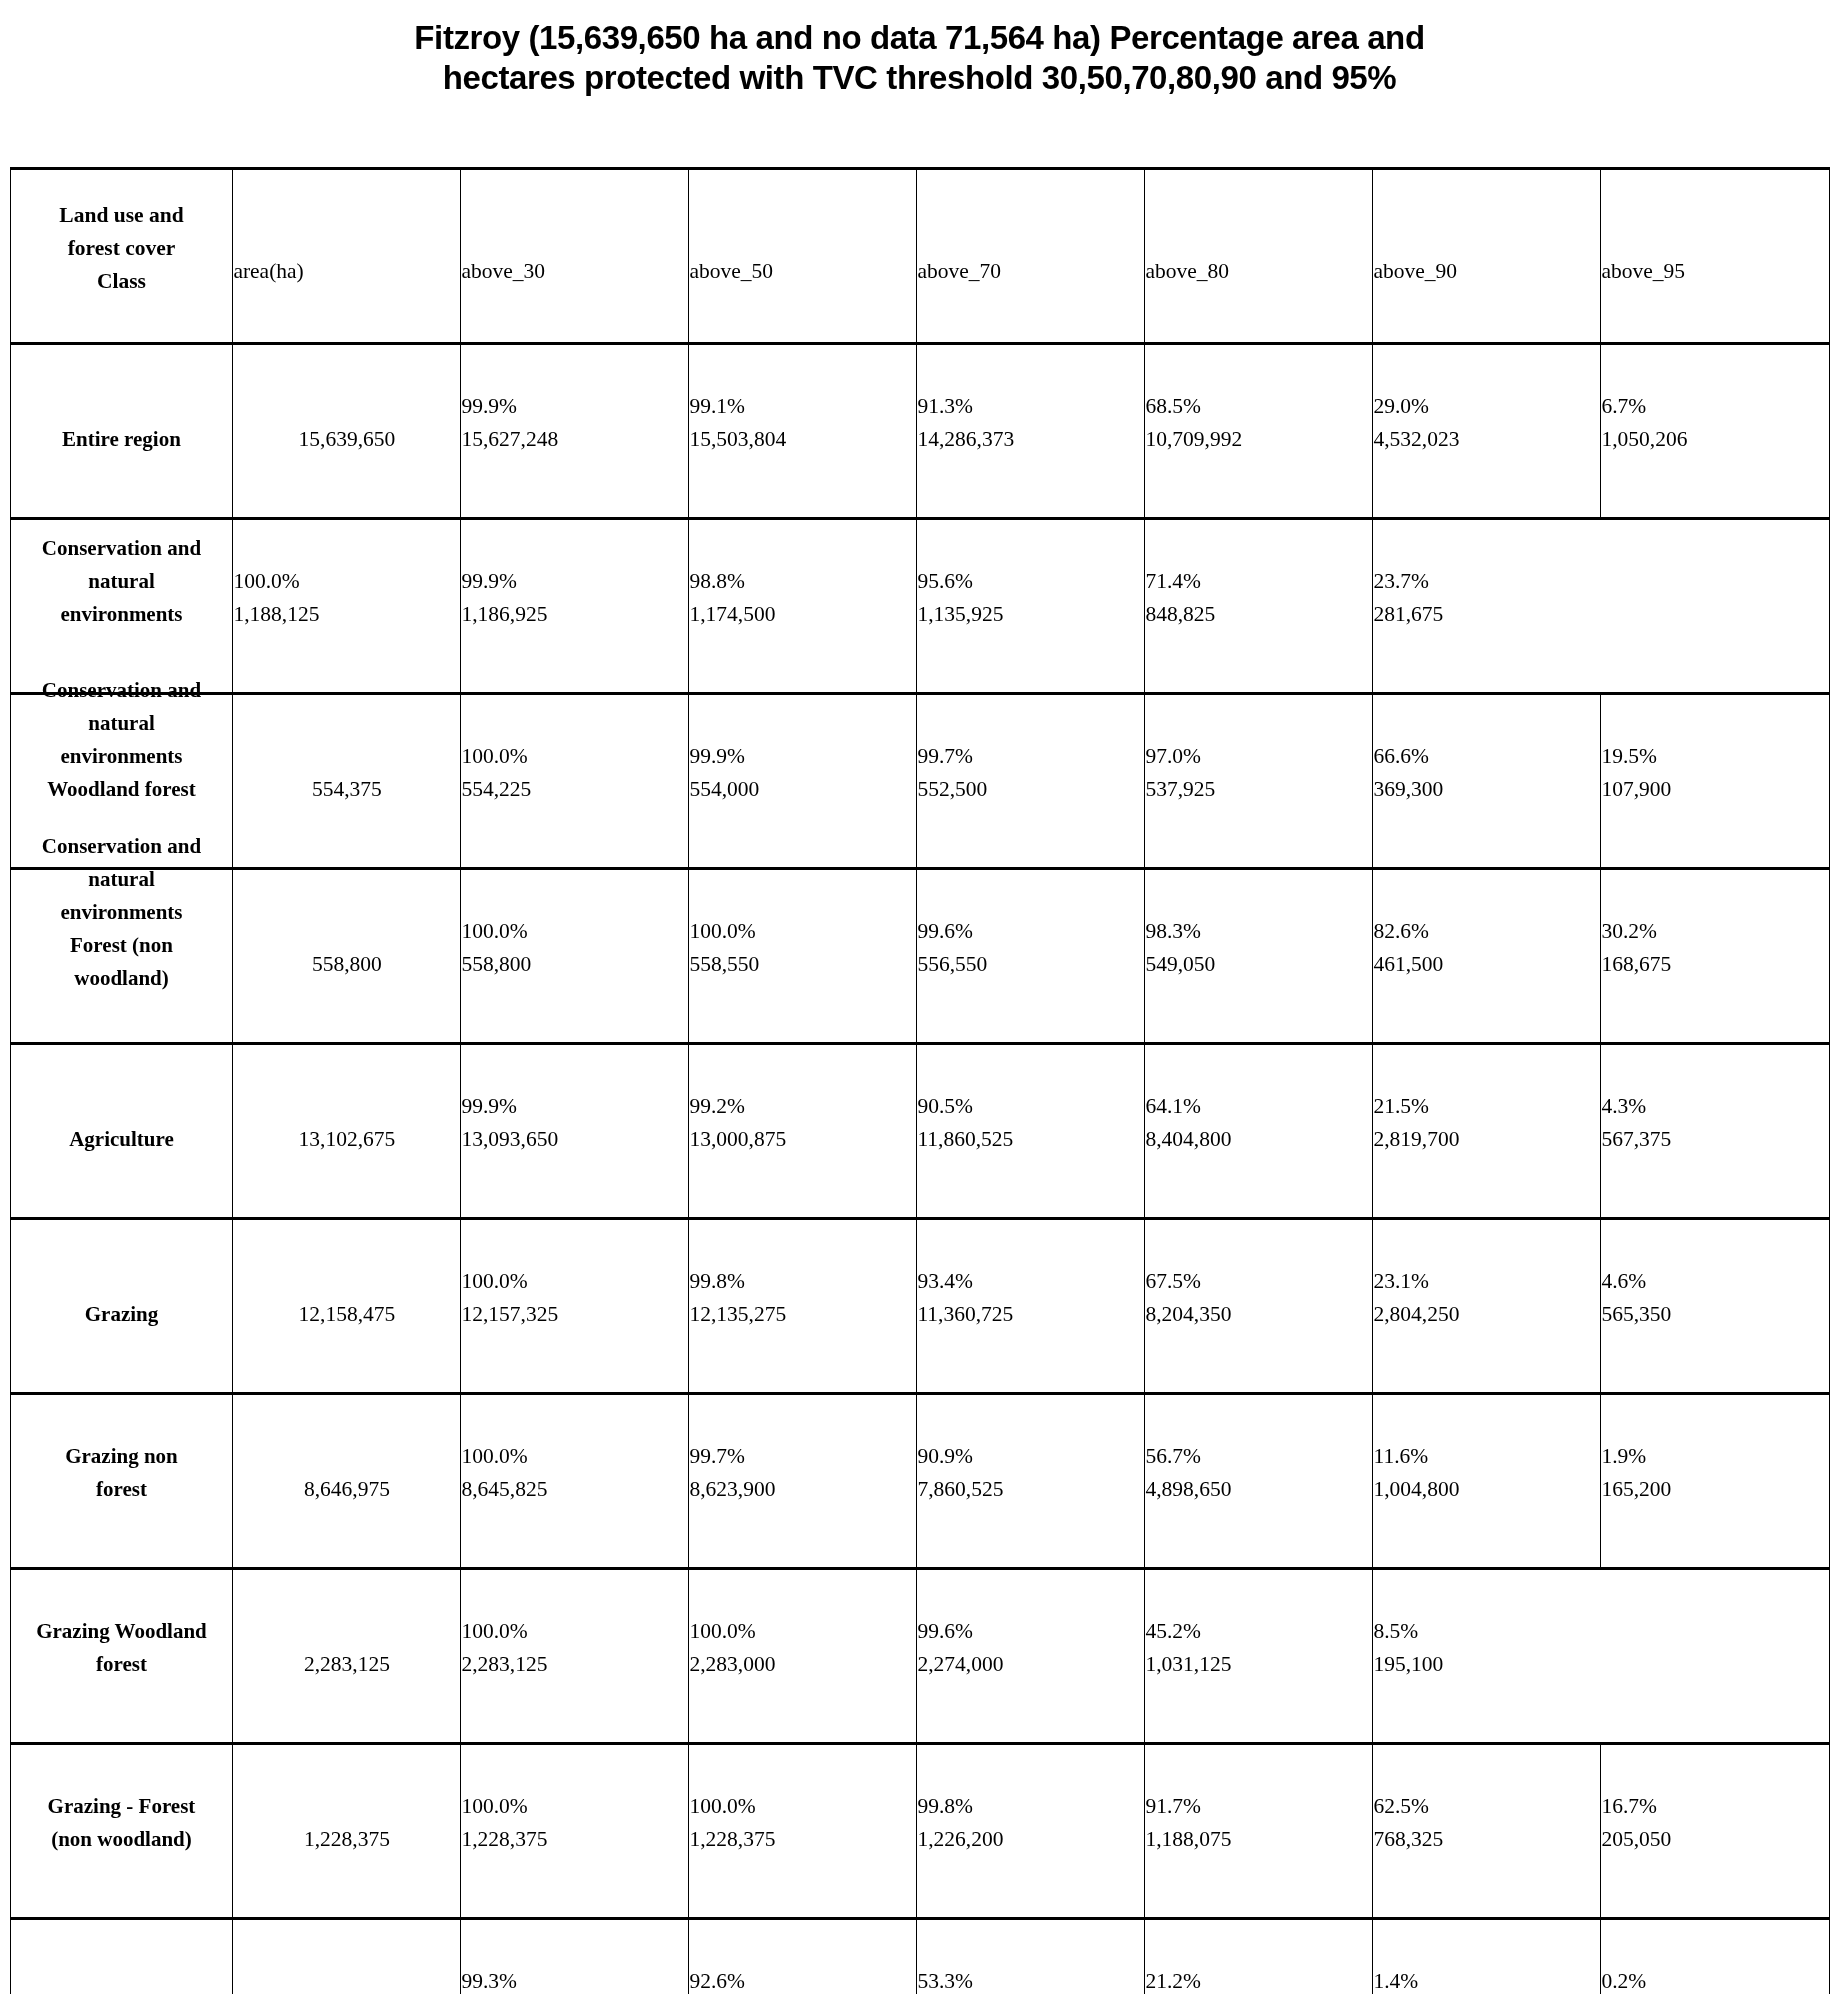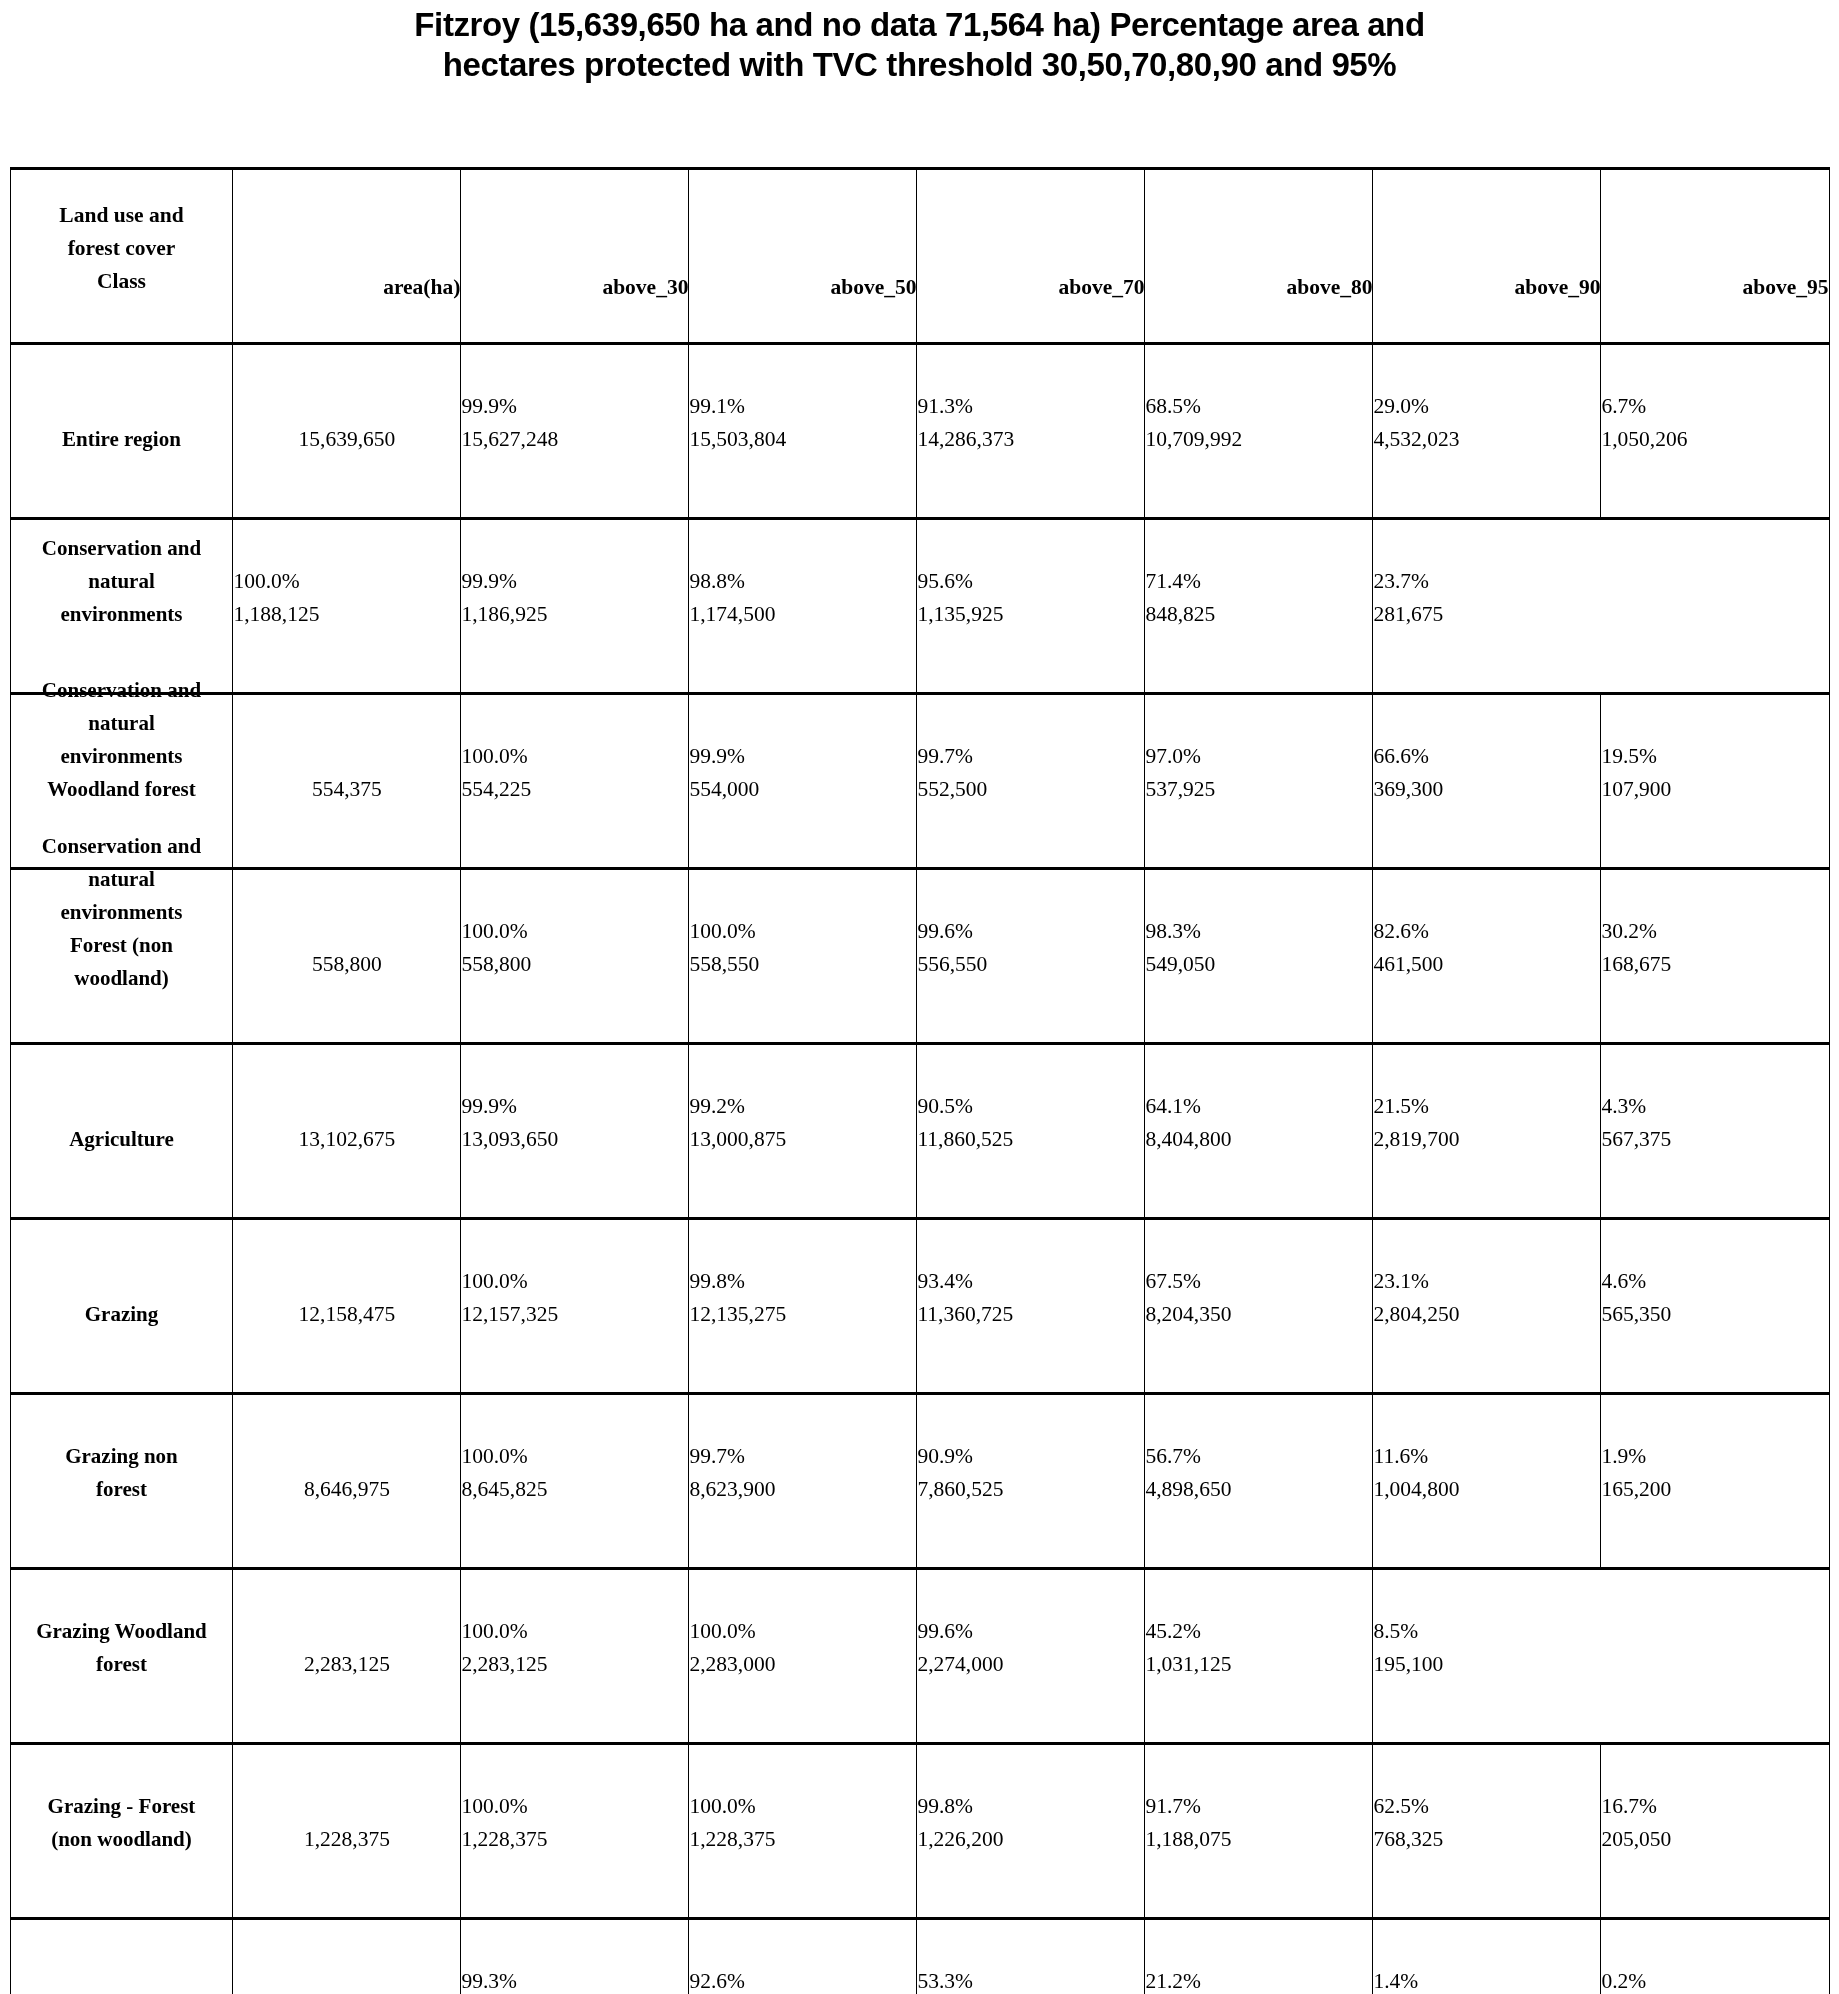--- a/index.html
+++ b/index.html
@@ -1,36 +1,36 @@
 <!DOCTYPE html>
 <html style="font-size:6.4px"><head>
 <meta charset="utf-8">
 <style>
   html,body{margin:0;padding:0;background:#fff;}
   .page{position:relative;width:1839px;height:2548px;background:#fff;overflow:hidden;
         font-family:"Liberation Serif",serif;color:#000;}
 
   
-  .title{padding-top:5px;text-align:center;font-family:"Liberation Sans",sans-serif;
+  .title{padding-top:18px;text-align:center;font-family:"Liberation Sans",sans-serif;
          font-weight:bold;font-size:33px;line-height:40px;letter-spacing:-0.4px;}
 
   
   .tbl{position:absolute;left:9.6px;width:1820px;top:167px;
        border:1.6px solid #000;border-top-width:3.6px;border-bottom-width:3.6px;box-sizing:border-box;
        background:#fff;}
   .row{display:flex;height:172px;border-top:3.6px solid #000;position:relative;}
   .row:first-child{border-top:none;}
   .cell{position:relative;border-left:1.6px solid #000;box-sizing:border-box;}
   .cell:first-child{border-left:none;}
   .cell:last-child{flex:1;}
   .c0{width:12.2%;}
   .cn{width:12.542857%;}
 
-  .hline{position:absolute;top:101px;left:0;right:0;text-align:right;
-         font-weight:bold;font-size:21.5px;line-height:33px;}
+  .hline{position:absolute;top:85px;left:0;right:0;text-align:left;
+         font-weight:normal;font-size:21.5px;line-height:33px;}
   .hlabel{position:absolute;bottom:44px;left:4px;right:4px;text-align:center;
           font-weight:bold;font-size:21.5px;line-height:33px;}
   .lbl{position:absolute;bottom:61px;left:3.2px;right:3.2px;text-align:center;
        font-weight:bold;font-size:21px;line-height:33px;z-index:2;}
   .row-ovf .lbl{bottom:47px;}
   .tline{display:block;}
   .aline{position:absolute;top:78px;left:0;right:0;text-align:center;
          font-size:21.5px;line-height:33px;}
   .vals{position:absolute;top:45px;left:0;right:0;text-align:left;
         font-size:21.5px;line-height:33px;}

